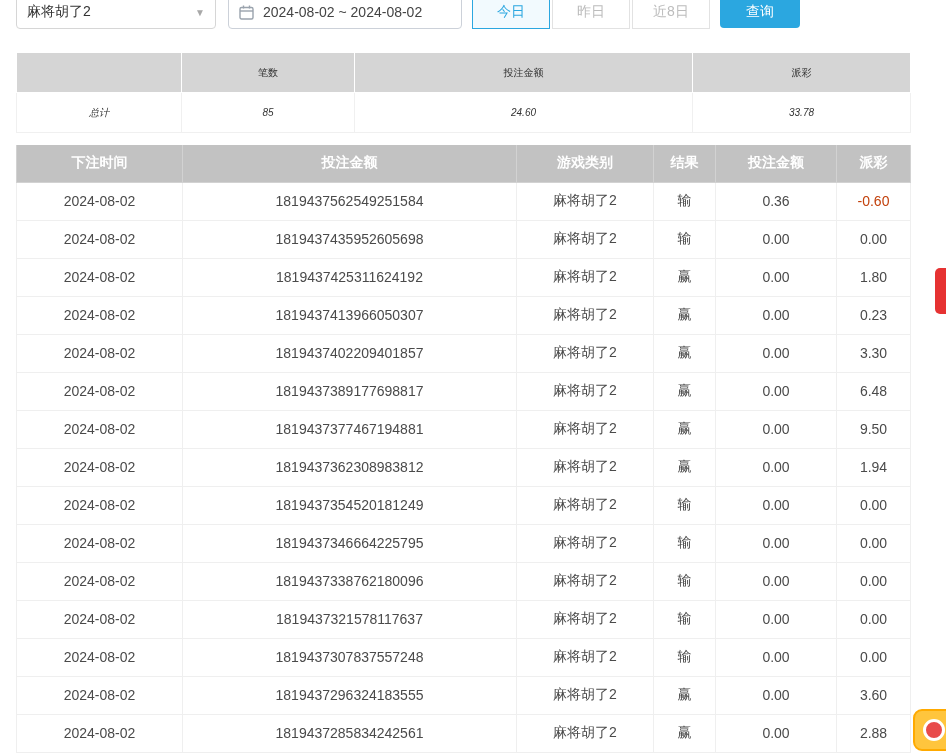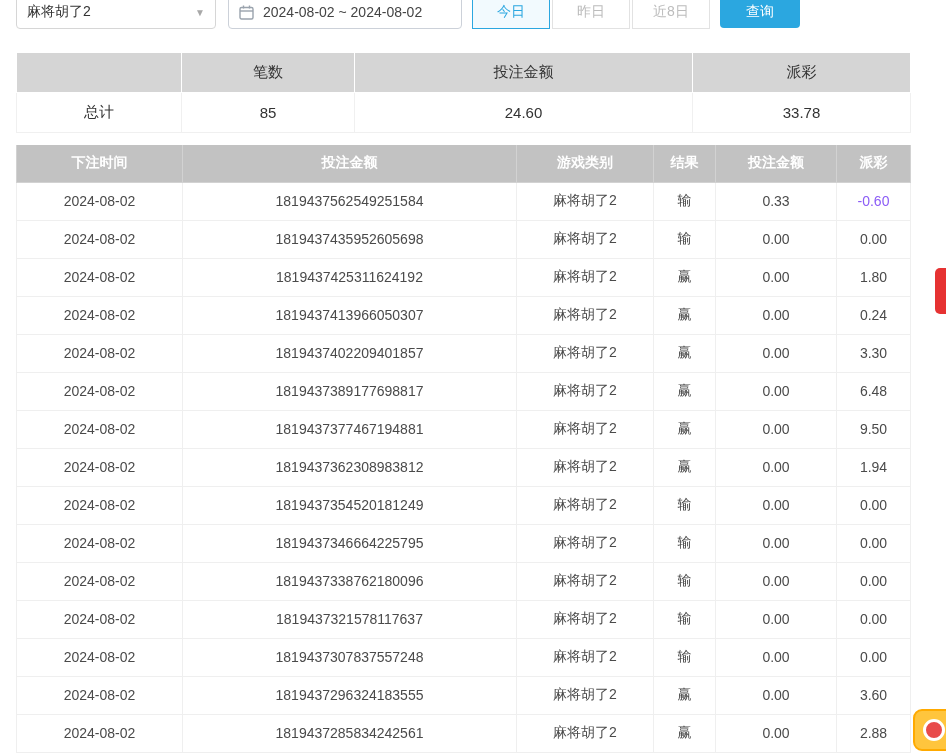--- a/index.html
+++ b/index.html
@@ -18,33 +18,33 @@
   .cal-icon { width:15px; height:15px; display:inline-block; flex:0 0 auto; }
   .quick-group { display:flex; margin-left:8px; }
   .quick-btn { min-width:78px; height:34px; background:#fff; border:1px solid #e2e2e2;
     color:#bcbcbc; font-size:14px; cursor:pointer; margin-left:2px; }
   .quick-btn.active { border-color:#2ba7e0; color:#2ba7e0; background:#f2fafe; }
   .search-btn { margin-left:10px; width:80px; height:31px; background:#2ba7e0; color:#fff;
     border:none; border-radius:4px; font-size:14px; cursor:pointer; }
 
   
   table { border-collapse:collapse; table-layout:fixed; }
-  .summary { margin:21px 0 0 16px; width:894px; font-size:15px; }
+  .summary { margin:21px 0 0 16px; width:894px; font-size:10px; }
   .summary th { background:#d5d5d5; height:40px; font-weight:normal; color:#333;
     border:1px solid #fff; text-align:center; }
   .summary td { background:#fff; height:40px; color:#333; text-align:center;
-    border:1px solid #f0f0f0; }
+    border:1px solid #f0f0f0;font-style:italic; }
 
   
   .bets { margin:12px 8px 0 16px; width:894px; font-size:14px; }
   .bets th { background:#c2c2c2; height:37px; color:#fff; font-weight:bold;
     border:1px solid #d2d2d2; border-top:none; text-align:center; }
   .bets td { height:38px; background:#fff; color:#4a4a4a; text-align:center;
     border:1px solid #efefef; }
-  .bets td.neg { color:#8b5cf6; }
+  .bets td.neg { color:#c2410c; }
 
   
   .side-ribbon { position:absolute; right:0; top:268px; width:11px; height:46px;
     background:#e63232; border-radius:5px 0 0 5px; cursor:pointer; }
   .service-btn { position:absolute; right:-9px; bottom:4px; width:42px; height:42px;
     background:#ffc53d; border:2px solid #ffaa00; border-radius:9px; cursor:pointer;
     display:flex; align-items:center; justify-content:center; }
   .service-inner { width:22px; height:22px; border-radius:50%; border:3px solid #fff;
     background:#e84b4b; position:relative; }
 </style>
@@ -123,21 +123,21 @@
           <th>投注金额</th>
           <th>派彩</th>
         </tr>
     </thead>
     <tbody>
         <tr>
           <td>2024-08-02</td>
           <td>1819437562549251584</td>
           <td>麻将胡了2</td>
           <td>输</td>
-          <td>0.33</td>
+          <td>0.36</td>
           <td class="neg">-0.60</td>
         </tr>
         <tr>
           <td>2024-08-02</td>
           <td>1819437435952605698</td>
           <td>麻将胡了2</td>
           <td>输</td>
           <td>0.00</td>
           <td>0.00</td>
         </tr>
@@ -148,21 +148,21 @@
           <td>赢</td>
           <td>0.00</td>
           <td>1.80</td>
         </tr>
         <tr>
           <td>2024-08-02</td>
           <td>1819437413966050307</td>
           <td>麻将胡了2</td>
           <td>赢</td>
           <td>0.00</td>
-          <td>0.24</td>
+          <td>0.23</td>
         </tr>
         <tr>
           <td>2024-08-02</td>
           <td>1819437402209401857</td>
           <td>麻将胡了2</td>
           <td>赢</td>
           <td>0.00</td>
           <td>3.30</td>
         </tr>
         <tr>

